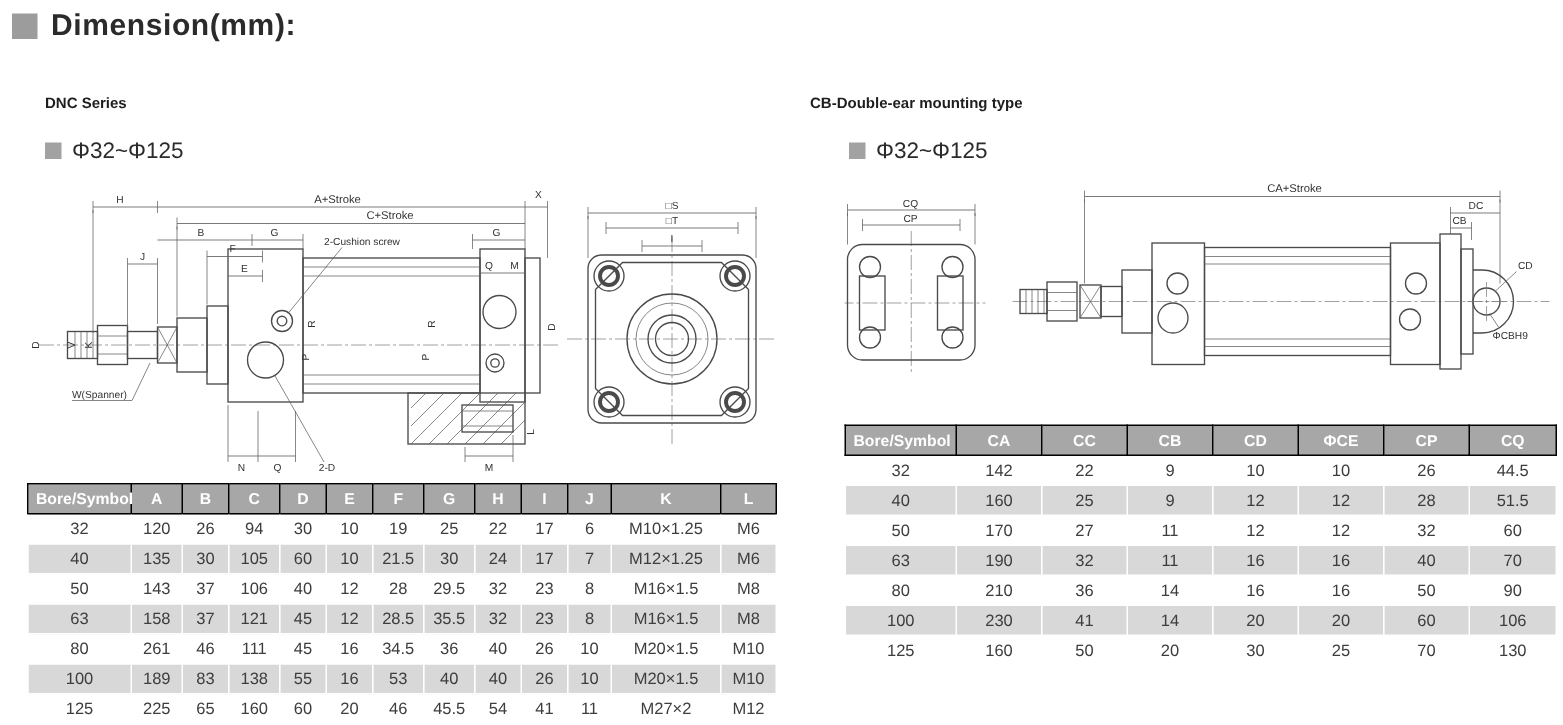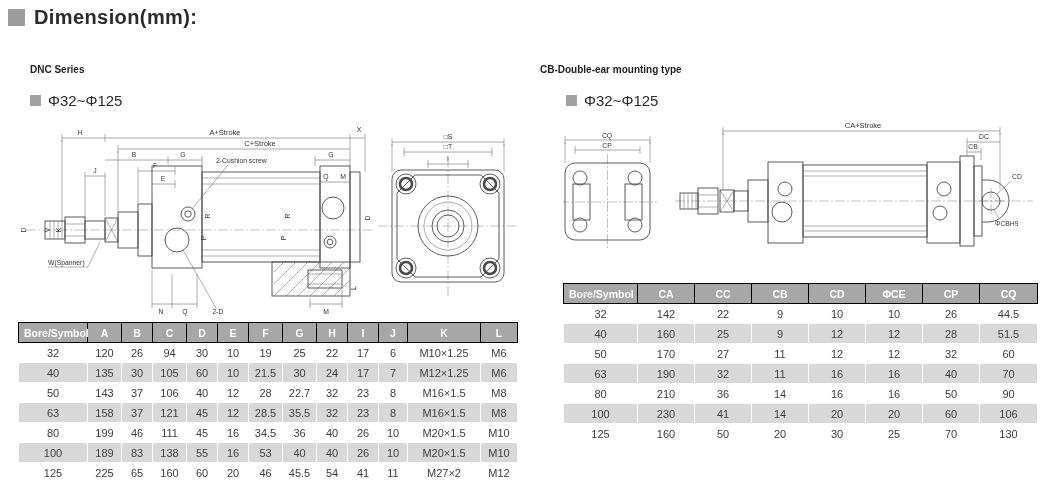--- a/index.html
+++ b/index.html
@@ -308,21 +308,21 @@
         <td>M6</td>
       </tr>
       <tr>
         <td>50</td>
         <td>143</td>
         <td>37</td>
         <td>106</td>
         <td>40</td>
         <td>12</td>
         <td>28</td>
-        <td>22.7</td>
+        <td>29.5</td>
         <td>32</td>
         <td>23</td>
         <td>8</td>
         <td>M16×1.5</td>
         <td>M8</td>
       </tr>
       <tr>
         <td>63</td>
         <td>158</td>
         <td>37</td>
@@ -332,21 +332,21 @@
         <td>28.5</td>
         <td>35.5</td>
         <td>32</td>
         <td>23</td>
         <td>8</td>
         <td>M16×1.5</td>
         <td>M8</td>
       </tr>
       <tr>
         <td>80</td>
-        <td>199</td>
+        <td>261</td>
         <td>46</td>
         <td>111</td>
         <td>45</td>
         <td>16</td>
         <td>34.5</td>
         <td>36</td>
         <td>40</td>
         <td>26</td>
         <td>10</td>
         <td>M20×1.5</td>

